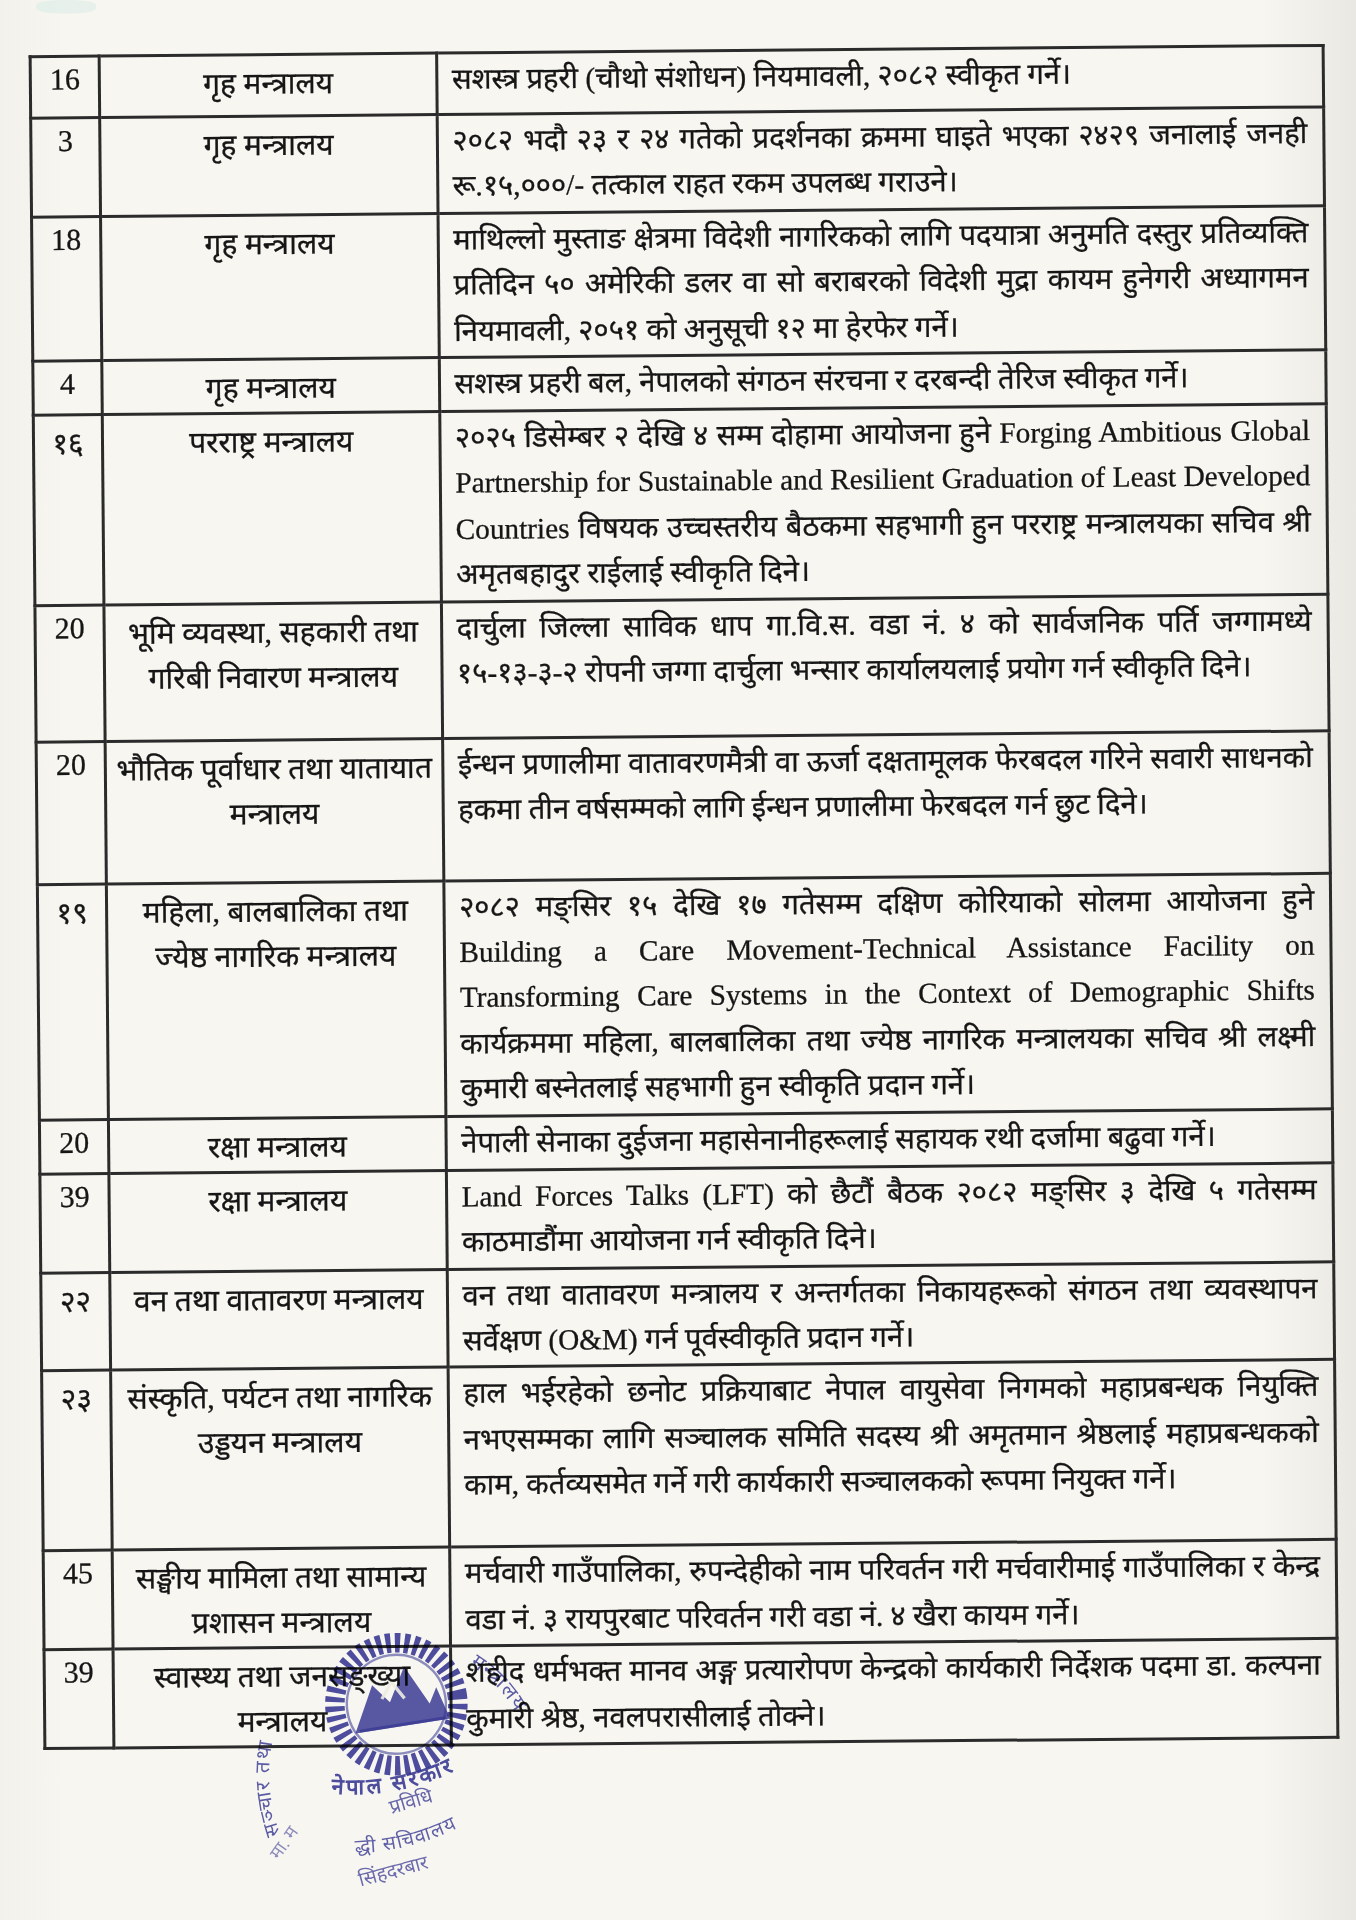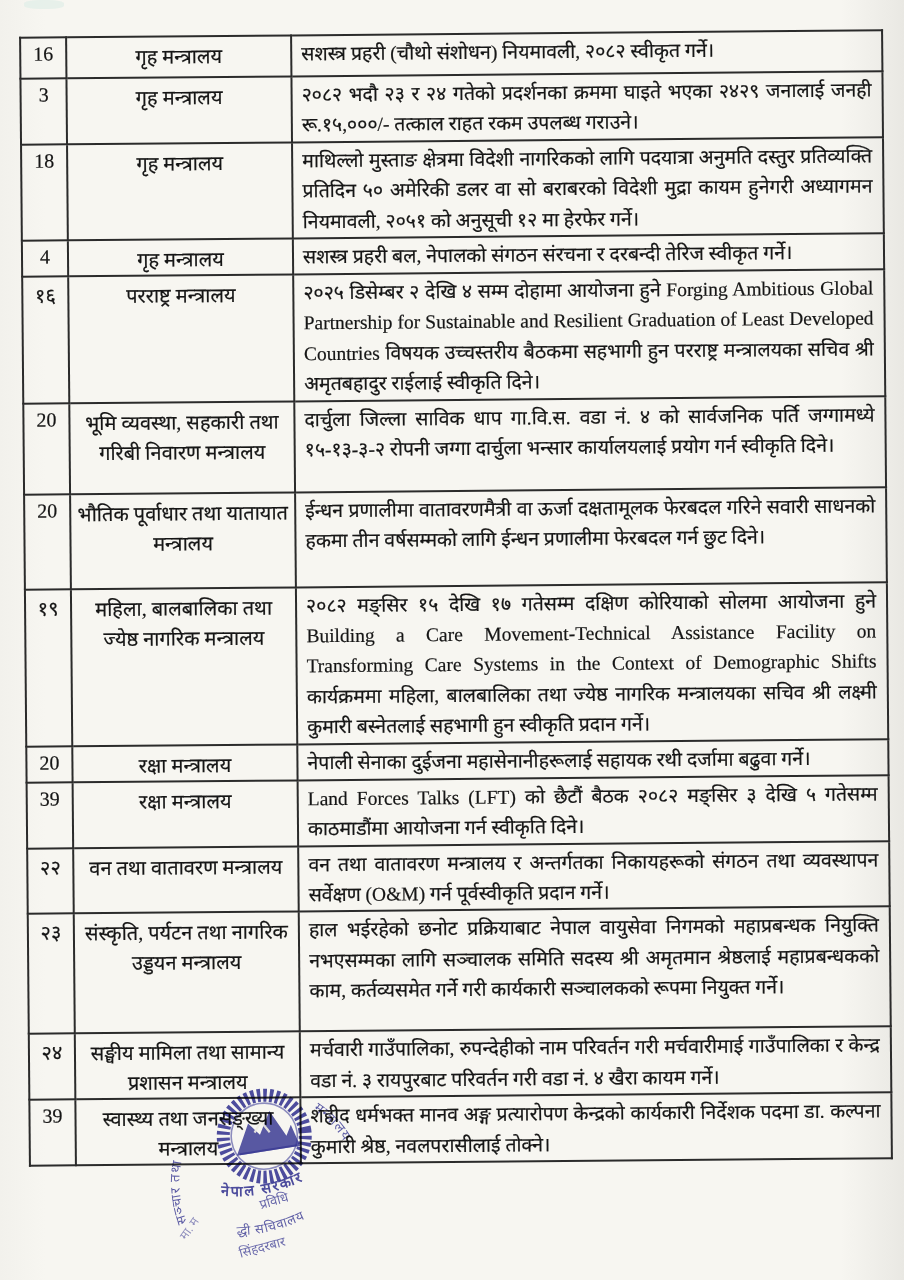--- a/index.html
+++ b/index.html
@@ -117,21 +117,21 @@
         <td class="sn">२२</td>
         <td class="ministry">वन तथा वातावरण मन्त्रालय</td>
         <td class="desc">वन तथा वातावरण मन्त्रालय र अन्तर्गतका निकायहरूको संगठन तथा व्यवस्थापन सर्वेक्षण (O&amp;M) गर्न पूर्वस्वीकृति प्रदान गर्ने।</td>
       </tr>
       <tr>
         <td class="sn">२३</td>
         <td class="ministry">संस्कृति, पर्यटन तथा नागरिक उड्डयन मन्त्रालय</td>
         <td class="desc">हाल भईरहेको छनोट प्रक्रियाबाट नेपाल वायुसेवा निगमको महाप्रबन्धक नियुक्ति नभएसम्मका लागि सञ्चालक समिति सदस्य श्री अमृतमान श्रेष्ठलाई महाप्रबन्धकको काम, कर्तव्यसमेत गर्ने गरी कार्यकारी सञ्चालकको रूपमा नियुक्त गर्ने।</td>
       </tr>
       <tr>
-        <td class="sn">२४</td>
+        <td class="sn">45</td>
         <td class="ministry">सङ्घीय मामिला तथा सामान्य प्रशासन मन्त्रालय</td>
         <td class="desc">मर्चवारी गाउँपालिका, रुपन्देहीको नाम परिवर्तन गरी मर्चवारीमाई गाउँपालिका र केन्द्र वडा नं. ३ रायपुरबाट परिवर्तन गरी वडा नं. ४ खैरा कायम गर्ने।</td>
       </tr>
       <tr>
         <td class="sn">39</td>
         <td class="ministry">स्वास्थ्य तथा जनसङ्ख्या मन्त्रालय</td>
         <td class="desc">शहीद धर्मभक्त मानव अङ्ग प्रत्यारोपण केन्द्रको कार्यकारी निर्देशक पदमा डा. कल्पना कुमारी श्रेष्ठ, नवलपरासीलाई तोक्ने।</td>
       </tr>
     </tbody>
   </table>

